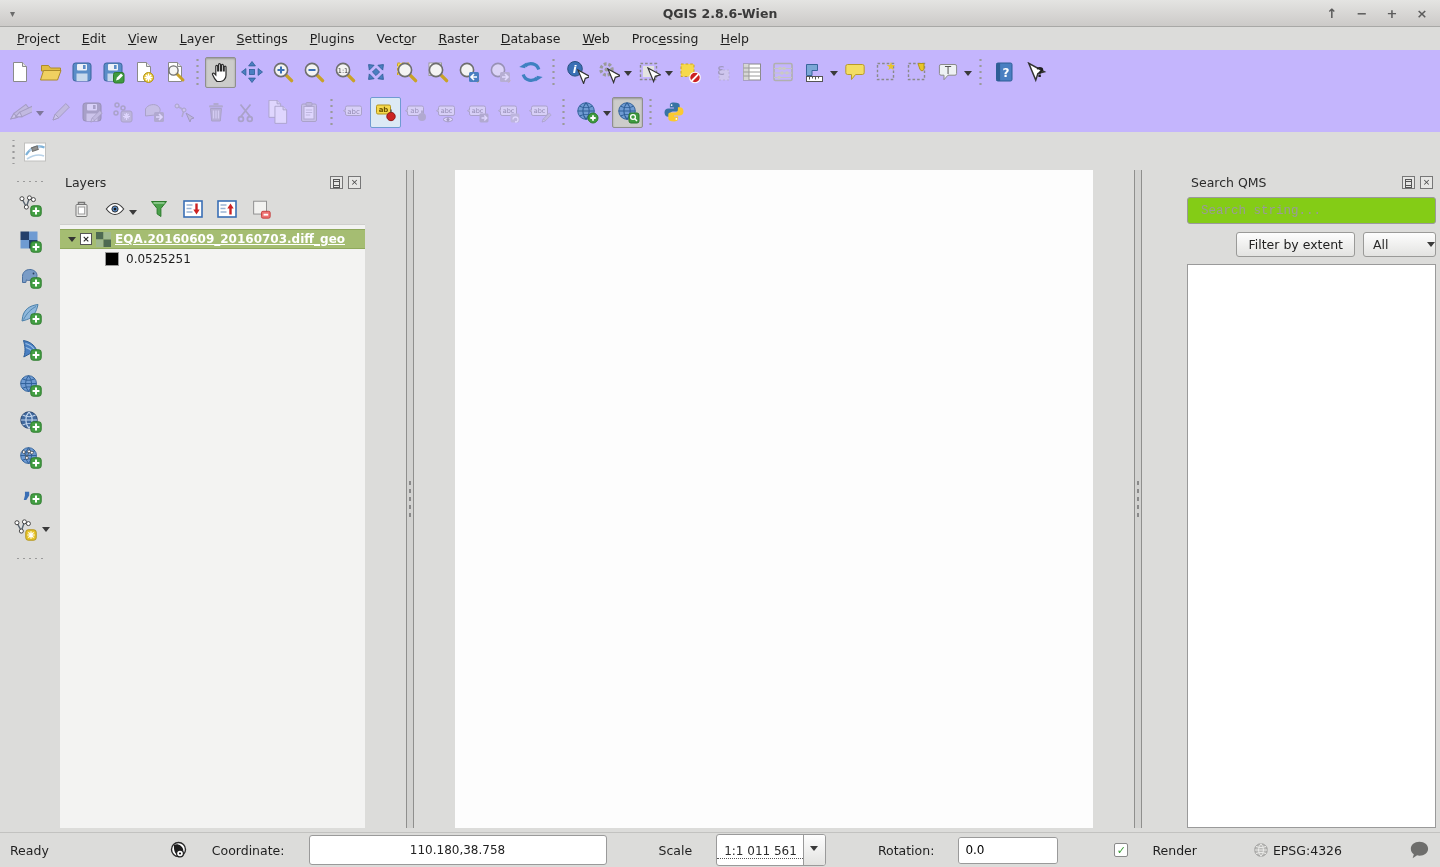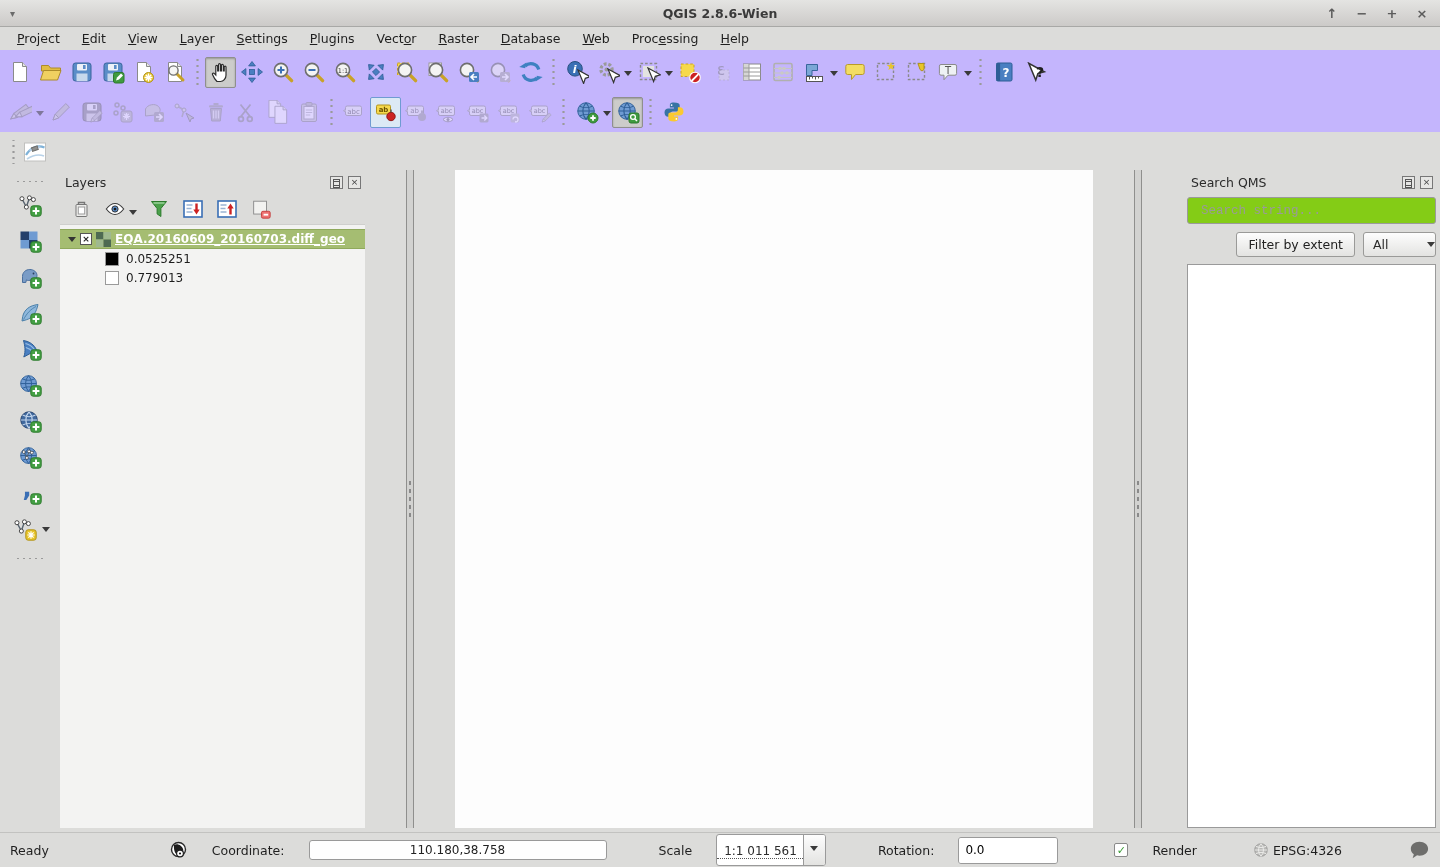--- a/index.html
+++ b/index.html
@@ -91,21 +91,21 @@
          padding:4px 11px; font-size:12.5px; color:#222; font-family:"DejaVu Sans","Liberation Sans",sans-serif;text-align:center; }
   .combo { border:1px solid #9a9a98; border-radius:3px; background:linear-gradient(#fdfdfd,#e3e3e1);
            display:flex; align-items:center; padding:0 0 0 9px; font-size:12.5px; gap:18px; }
   .combo .dd { margin:4px 0 0 auto; }
   .qms-list { flex:1; background:#fff; border:1px solid #9a9a9a; margin:0 1px; }
 
   
   .statusbar { height:35px; flex:0 0 35px; background:#dcdcda; border-top:1px solid #c2c2c0;
                display:flex; align-items:center; padding:0 10px; gap:24px; }
   .sb-label { font-size:12.5px; color:#1f1f1f; }
-  .sb-input { height:20px; border:1px solid #9a9a9a; border-radius:3px; background:#fff; font-size:12px;
+  .sb-input { height:30px; border:1px solid #9a9a9a; border-radius:3px; background:#fff; font-size:12px;
               color:#222; text-align:center; font-family:"DejaVu Sans","Liberation Sans",sans-serif; }
   .scale-combo { height:32px; border:1px solid #9a9a9a; border-radius:3px; background:#fff;
                  display:flex; align-items:stretch; overflow:hidden; }
   .scale-text { padding:2px 6px 0 7px; font-size:12px; border-bottom:1px dotted #555; align-self:center; }
   .scale-arrow { width:22px; background:linear-gradient(#fdfdfd,#e3e3e1); border-left:1px solid #9a9a9a;
                  display:flex; align-items:center; justify-content:center; }
   .spin { height:27px; width:100px; border:1px solid #9a9a9a; border-radius:3px; background:#fff;
           display:flex; align-items:stretch; overflow:hidden; }
   .spin input { flex:1; border:0; outline:0; padding:0 6px; font-size:12px; font-family:"DejaVu Sans","Liberation Sans",sans-serif; }
   .chk { width:14px; height:14px; border:1px solid #8a8a8a; border-radius:2px; background:#fff;
@@ -764,24 +764,20 @@
                 <rect x="8" y="0" width="8" height="8" fill="#9fb98f"></rect>
               <rect x="0" y="8" width="8" height="8" fill="#9fb98f"></rect>
                 <rect x="8" y="8" width="8" height="8" fill="#4e6a52"></rect>
             </svg>
             <span class="layer-name">EQA.20160609_20160703.diff_geo</span>
           </div>
           <div class="legend-row">
             <span class="swatch" style="background:#000"></span>
             <span class="legend-label">0.0525251</span>
           </div>
-          <div class="legend-row">
-            <span class="swatch" style="background:#fff"></span>
-            <span class="legend-label">0.779013</span>
-          </div>
         </div>
       </div>
 
       <div class="splitter">
           <span class="dots"></span>
         </div>
 
       <div class="canvas"></div>
 
       <div class="splitter">

